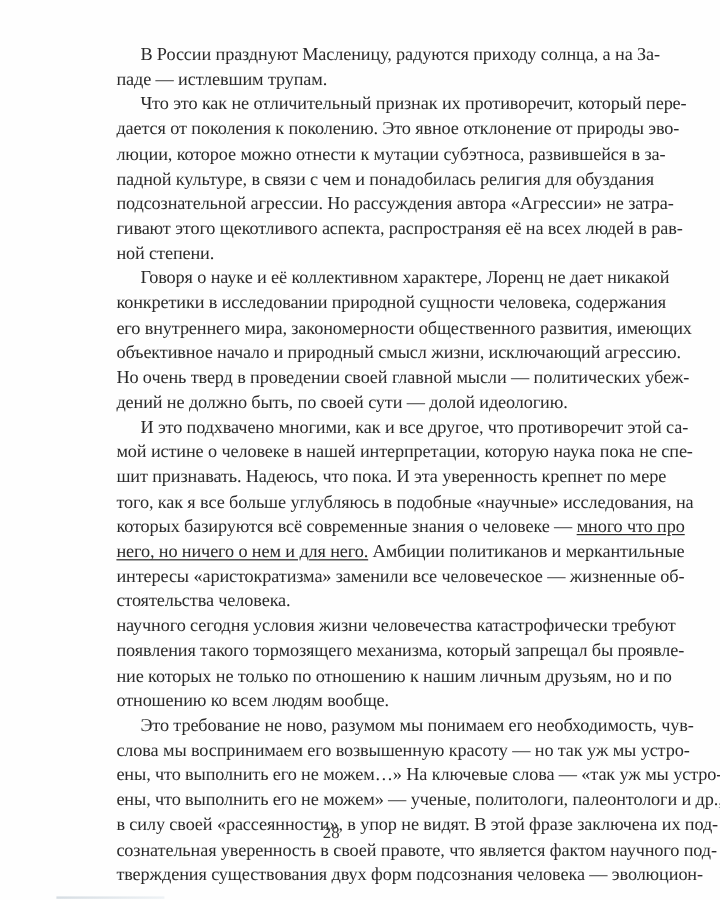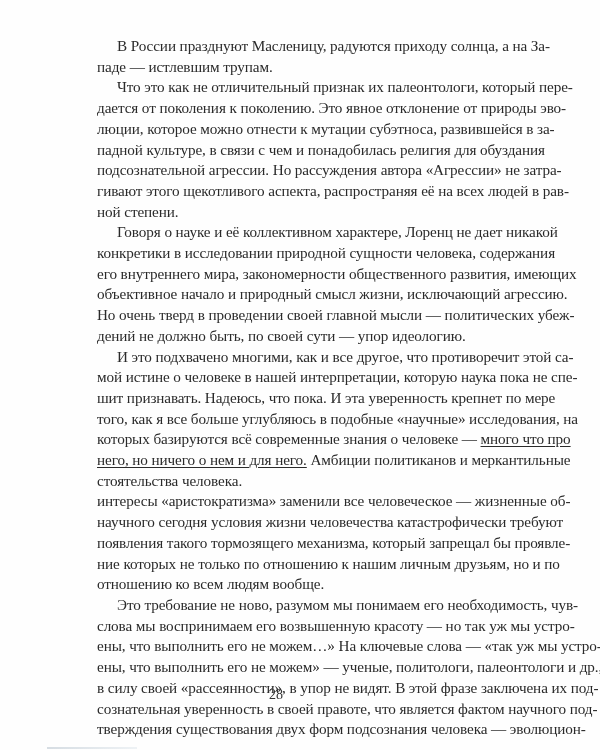--- a/index.html
+++ b/index.html
@@ -55,51 +55,51 @@
 <body>
 
 <div class="page-text">
 
   <p class="para">
     <span class="line first">В России празднуют Масленицу, радуются приходу солнца, а на За-</span>
     <span class="line last">паде — истлевшим трупам.</span>
   </p>
 
   <p class="para">
-    <span class="line first">Что это как не отличительный признак их палеонтологи, который пере-</span>
+    <span class="line first">Что это как не отличительный признак их противоречит, который пере-</span>
     <span class="line">дается от поколения к поколению. Это явное отклонение от природы эво-</span>
     <span class="line">люции, которое можно отнести к мутации субэтноса, развившейся в за-</span>
     <span class="line">падной культуре, в связи с чем и понадобилась религия для обуздания</span>
     <span class="line">подсознательной агрессии. Но рассуждения автора «Агрессии» не затра-</span>
     <span class="line">гивают этого щекотливого аспекта, распространяя её на всех людей в рав-</span>
     <span class="line last">ной степени.</span>
   </p>
 
   <p class="para">
     <span class="line first">Говоря о науке и её коллективном характере, Лоренц не дает никакой</span>
     <span class="line">конкретики в исследовании природной сущности человека, содержания</span>
     <span class="line">его внутреннего мира, закономерности общественного развития, имеющих</span>
     <span class="line">объективное начало и природный смысл жизни, исключающий агрессию.</span>
     <span class="line">Но очень тверд в проведении своей главной мысли — политических убеж-</span>
-    <span class="line last">дений не должно быть, по своей сути — упор идеологию.</span>
+    <span class="line last">дений не должно быть, по своей сути — долой идеологию.</span>
   </p>
 
   <p class="para">
     <span class="line first">И это подхвачено многими, как и все другое, что противоречит этой са-</span>
     <span class="line">мой истине о человеке в нашей интерпретации, которую наука пока не спе-</span>
     <span class="line">шит признавать. Надеюсь, что пока. И эта уверенность крепнет по мере</span>
     <span class="line">того, как я все больше углубляюсь в подобные «научные» исследования, на</span>
     <span class="line">
       <span>которых базируются всё современные знания о человеке — </span><u class="ul">много что про</u>
     </span>
     <span class="line">
       <u class="ul">него, но ничего о нем и для него.</u><span> Амбиции политиканов и меркантильные</span>
     </span>
+    <span class="line">интересы «аристократизма» заменили все человеческое — жизненные об-</span>
     <span class="line last">стоятельства человека.</span>
-    <span class="line">интересы «аристократизма» заменили все человеческое — жизненные об-</span>
   </p>
 
   <p class="para">
     <span class="line">научного сегодня условия жизни человечества катастрофически требуют</span>
     <span class="line">появления такого тормозящего механизма, который запрещал бы проявле-</span>
     <span class="line">ние которых не только по отношению к нашим личным друзьям, но и по</span>
     <span class="line last">отношению ко всем людям вообще.</span>
   </p>
 
   <p class="para">

